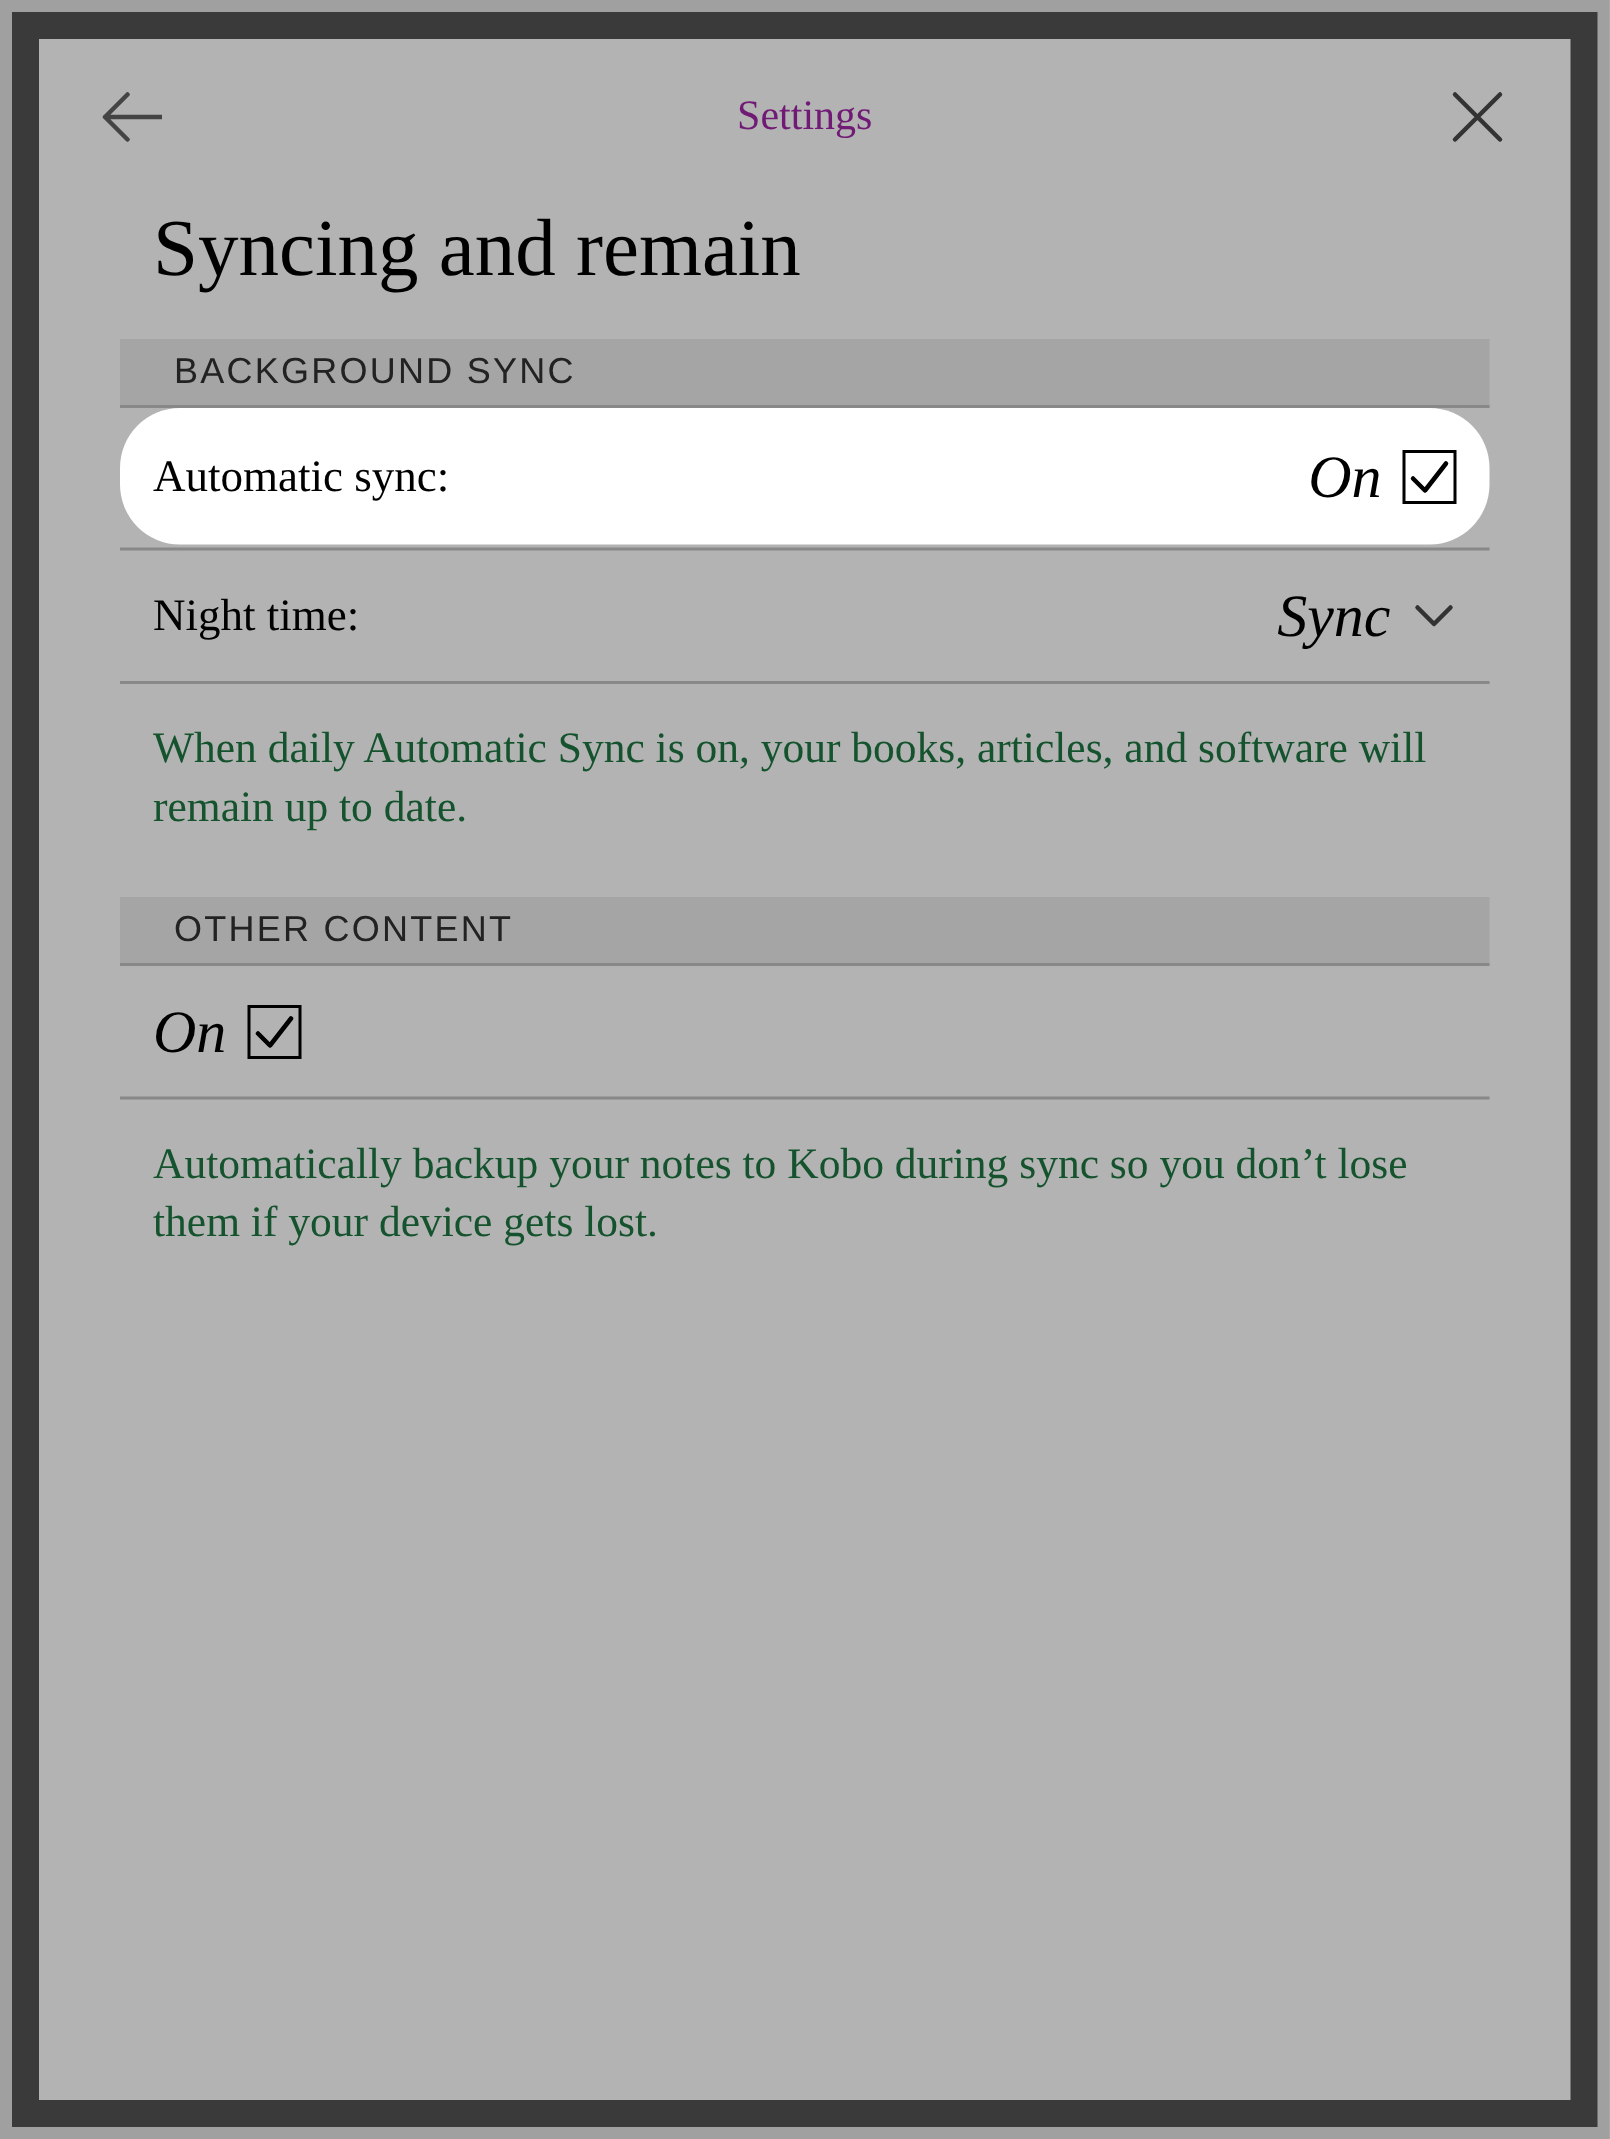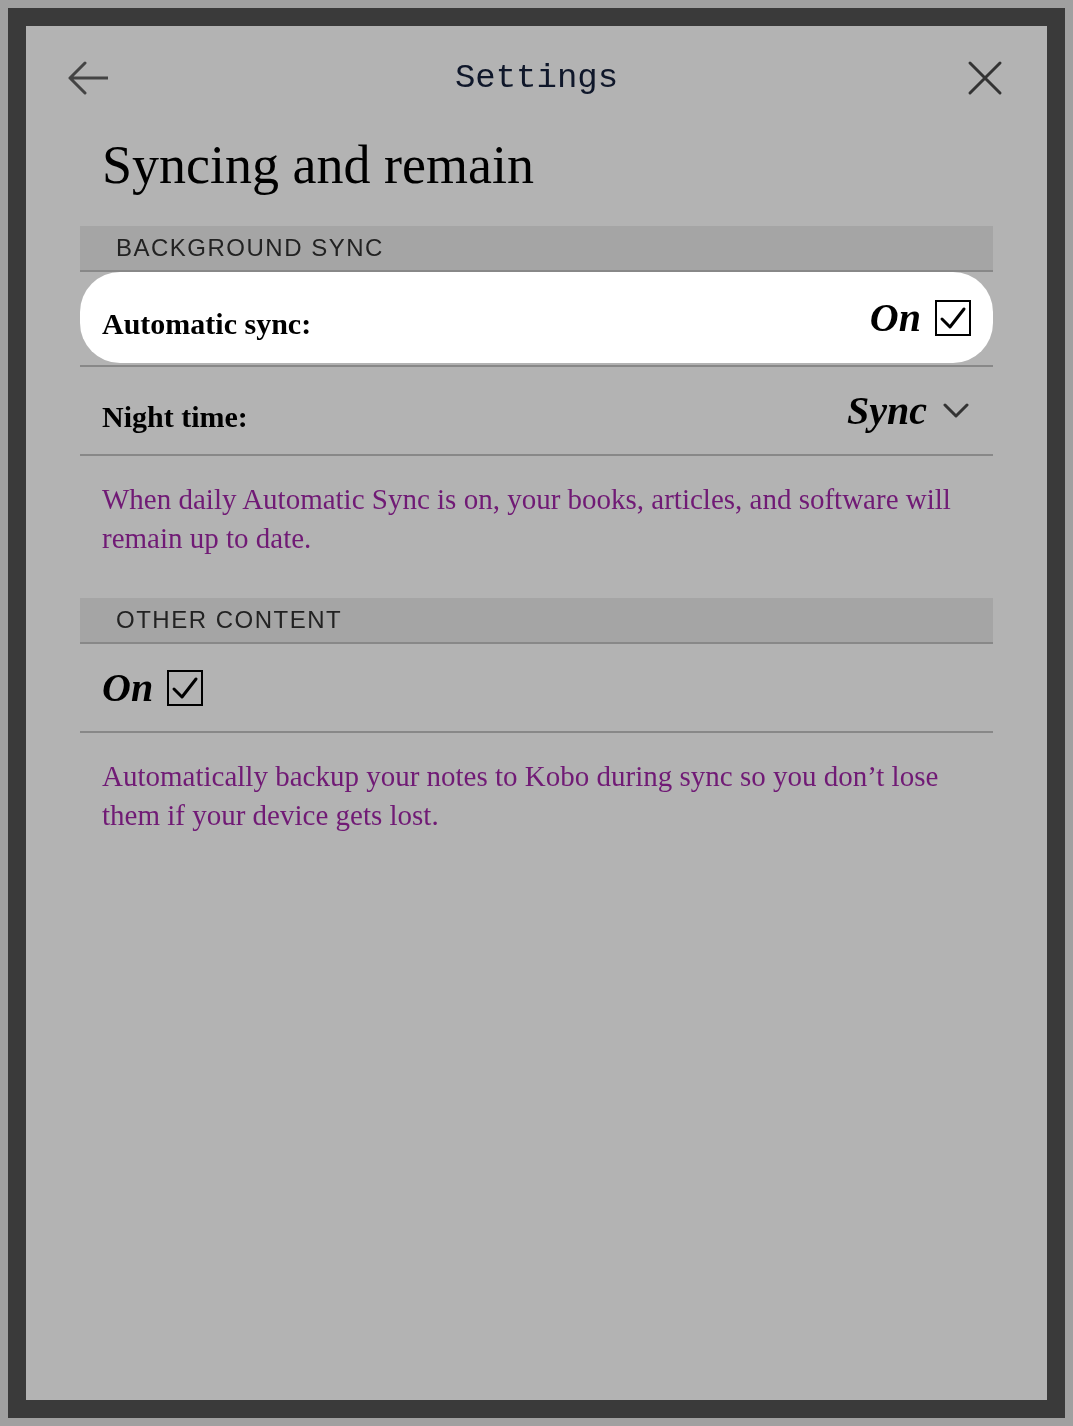--- a/index.html
+++ b/index.html
@@ -31,23 +31,23 @@
     }
     .back-icon, .close-icon {
       width: 44px;
       height: 44px;
       display: flex;
       align-items: center;
       justify-content: center;
       cursor: pointer;
     }
     .header-title {
-      font-size: 34px;
-      color: #0f172a;
-      font-family: Liberation Mono, monospace;
+      font-size: 28px;
+      color: #701a75;
+      font-family: Liberation Serif, serif;
     }
     .page-title {
       font-size: 54px;
       color: #000;
       padding: 14px 76px 30px 76px;
       font-family: Georgia, serif;
     }
     .content {
       padding: 0 54px;
     }
@@ -56,25 +56,24 @@
       padding: 8px 36px;
       font-family: Arial, Helvetica, sans-serif;
       font-size: 24px;
       letter-spacing: 1.5px;
       color: #222;
       font-weight: 400;
       border-bottom: 2px solid #888;
     }
     .setting-row {
       display: flex;
-      align-items: flex-end;
+      align-items: center;
       justify-content: space-between;
       padding: 20px 22px;
       border-bottom: 2px solid #888;
-      font-weight: bold;
     }
     .setting-row.highlighted {
       background: #fff;
       border-radius: 40px;
       border-bottom: none;
       padding: 22px 22px;
     }
     .highlighted-wrapper {
       border-bottom: 2px solid #888;
       padding-bottom: 2px;
@@ -106,21 +105,21 @@
     .checkbox svg { display: block; }
     .chevron-down {
       width: 30px;
       height: 30px;
       display: flex;
       align-items: center;
       justify-content: center;
     }
     .description {
       font-size: 29px;
-      color: #701a75;
+      color: #14532d;
       padding: 24px 22px 40px 22px;
       line-height: 1.35;
       font-family: Georgia, serif;
     }
   </style>
 </head>
 <body>
 
 <div class="outer-frame">
   <div class="screen">

